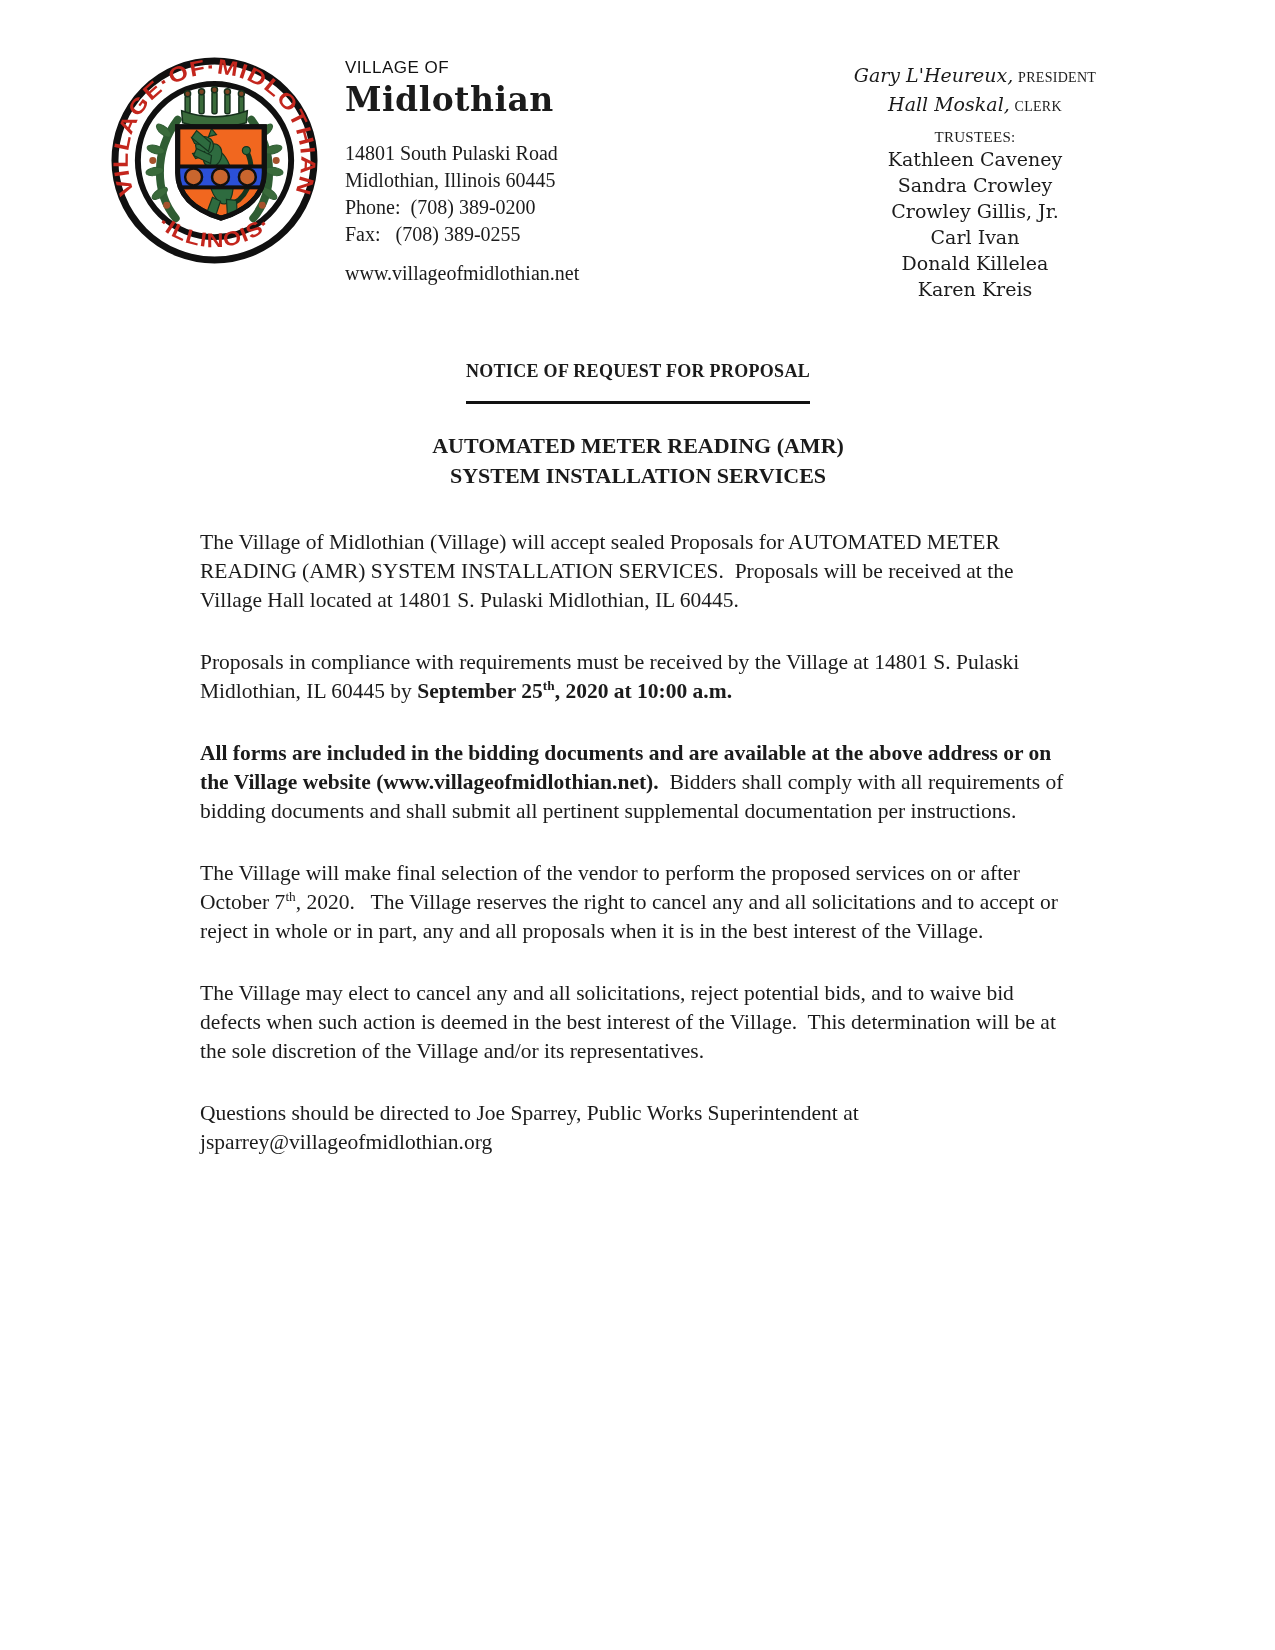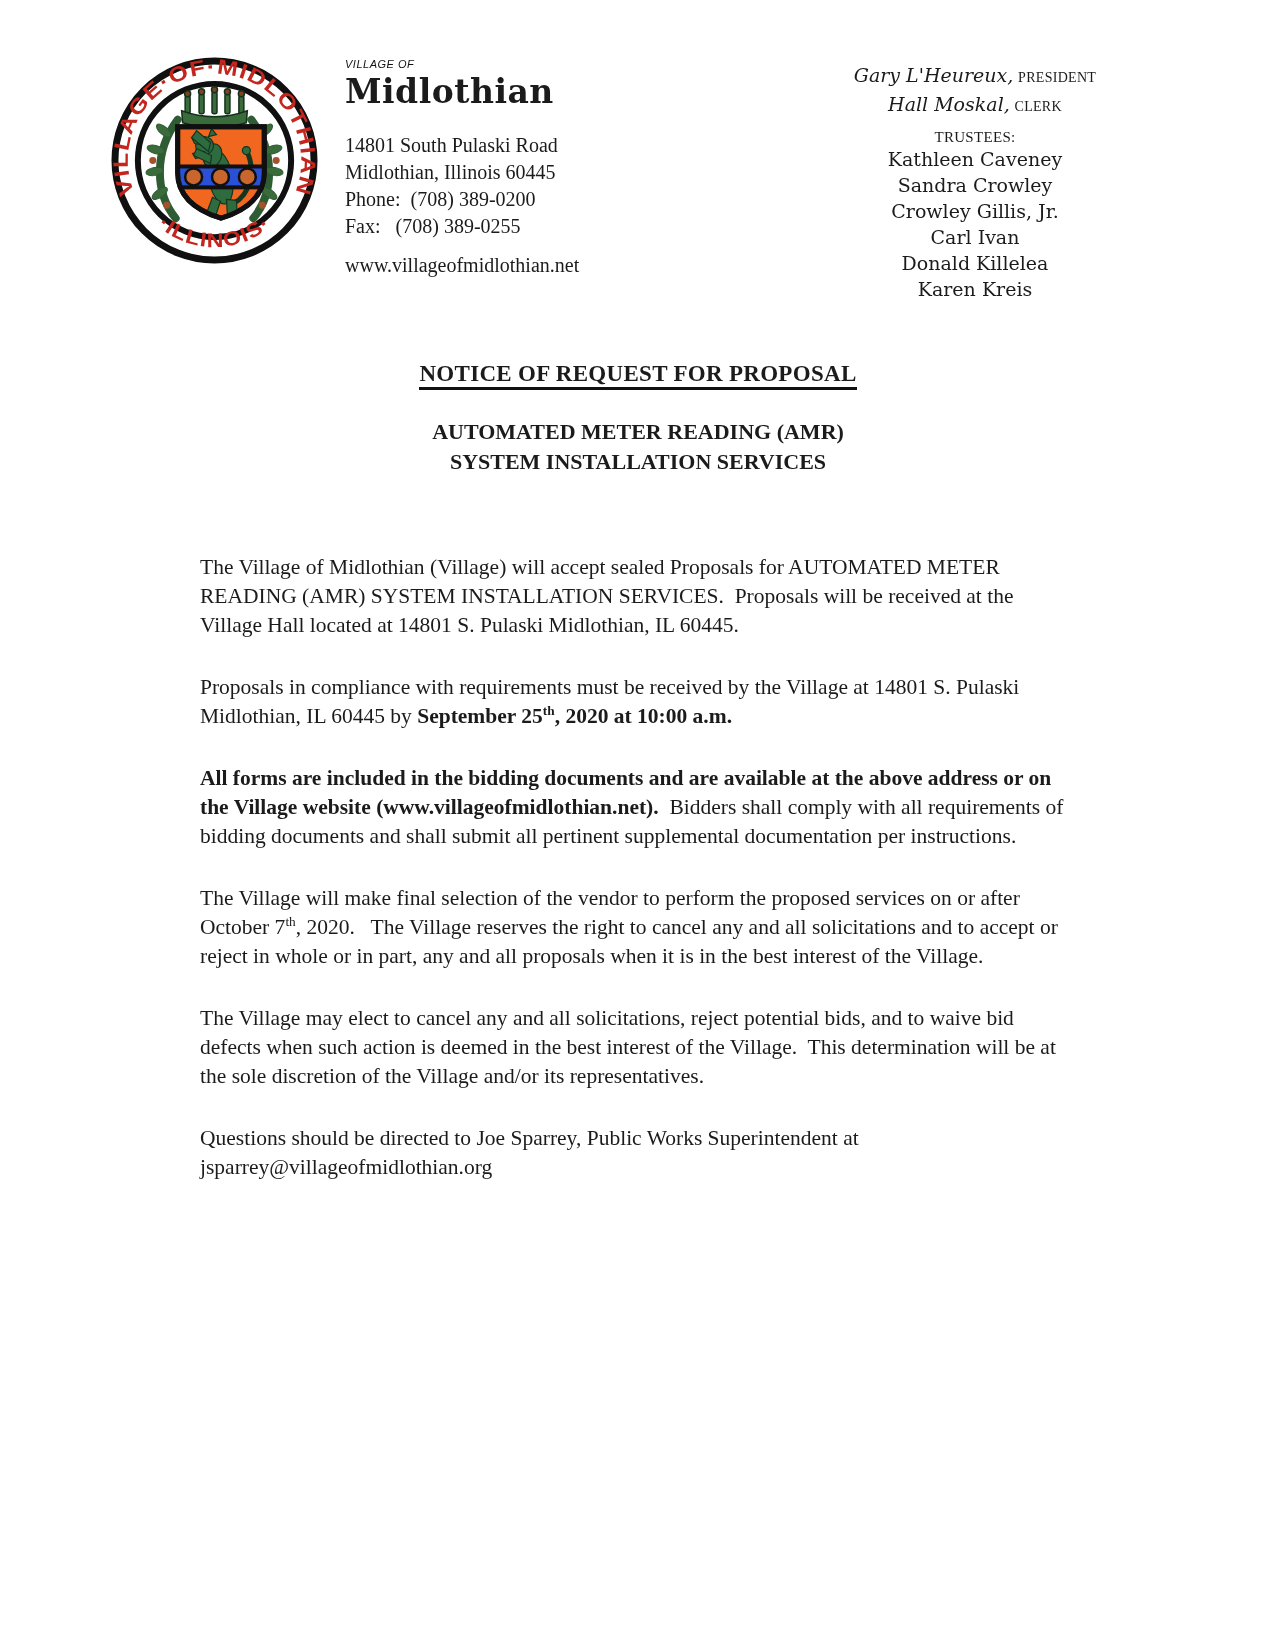--- a/index.html
+++ b/index.html
@@ -20,24 +20,23 @@
   .ring-text {
     fill: #c4261d;
     font-family: "Liberation Sans", sans-serif;
     font-weight: bold;
     letter-spacing: 1px;
   }
 
   .org-block { position: absolute; left: 345px; top: 58px; }
   .org-pretitle {
     font-family: "Liberation Sans", sans-serif;
-    font-size: 11px;
+    font-size: 17px;
     letter-spacing: 0.5px;
     color: #111;
-    font-style: italic;
   }
   .org-name {
     font-family: "DejaVu Serif", serif;
     font-weight: 700;
     font-size: 33px;
     margin-top: 2px;
     letter-spacing: 0.5px;
   }
   .org-address {
     margin-top: 21px;
@@ -72,38 +71,38 @@
   
   .title-block {
     position: absolute;
     left: 200px;
     top: 361px;
     width: 876px;
     text-align: center;
   }
   .doc-title {
     display: inline-block;
-    font-size: 23px;
+    font-size: 18px;
     font-weight: 700;
     letter-spacing: 0.3px;
     border-bottom: 3px solid #111;
-    padding-bottom: 0;
+    padding-bottom: 19px;
   }
   .doc-subtitle {
     margin-top: 27px;
     font-size: 22px;
     font-weight: 700;
     line-height: 30px;
   }
 
   
   .body-paragraphs {
     position: absolute;
     left: 200px;
-    top: 553px;
+    top: 528px;
     width: 876px;
   }
   .para {
     font-size: 21.5px;
     line-height: 29px;
     margin-bottom: 33px;
     white-space: pre-wrap;
   }
   .para .b { font-weight: 700; }
   .para sup { font-size: 0.62em; line-height: 0; }

